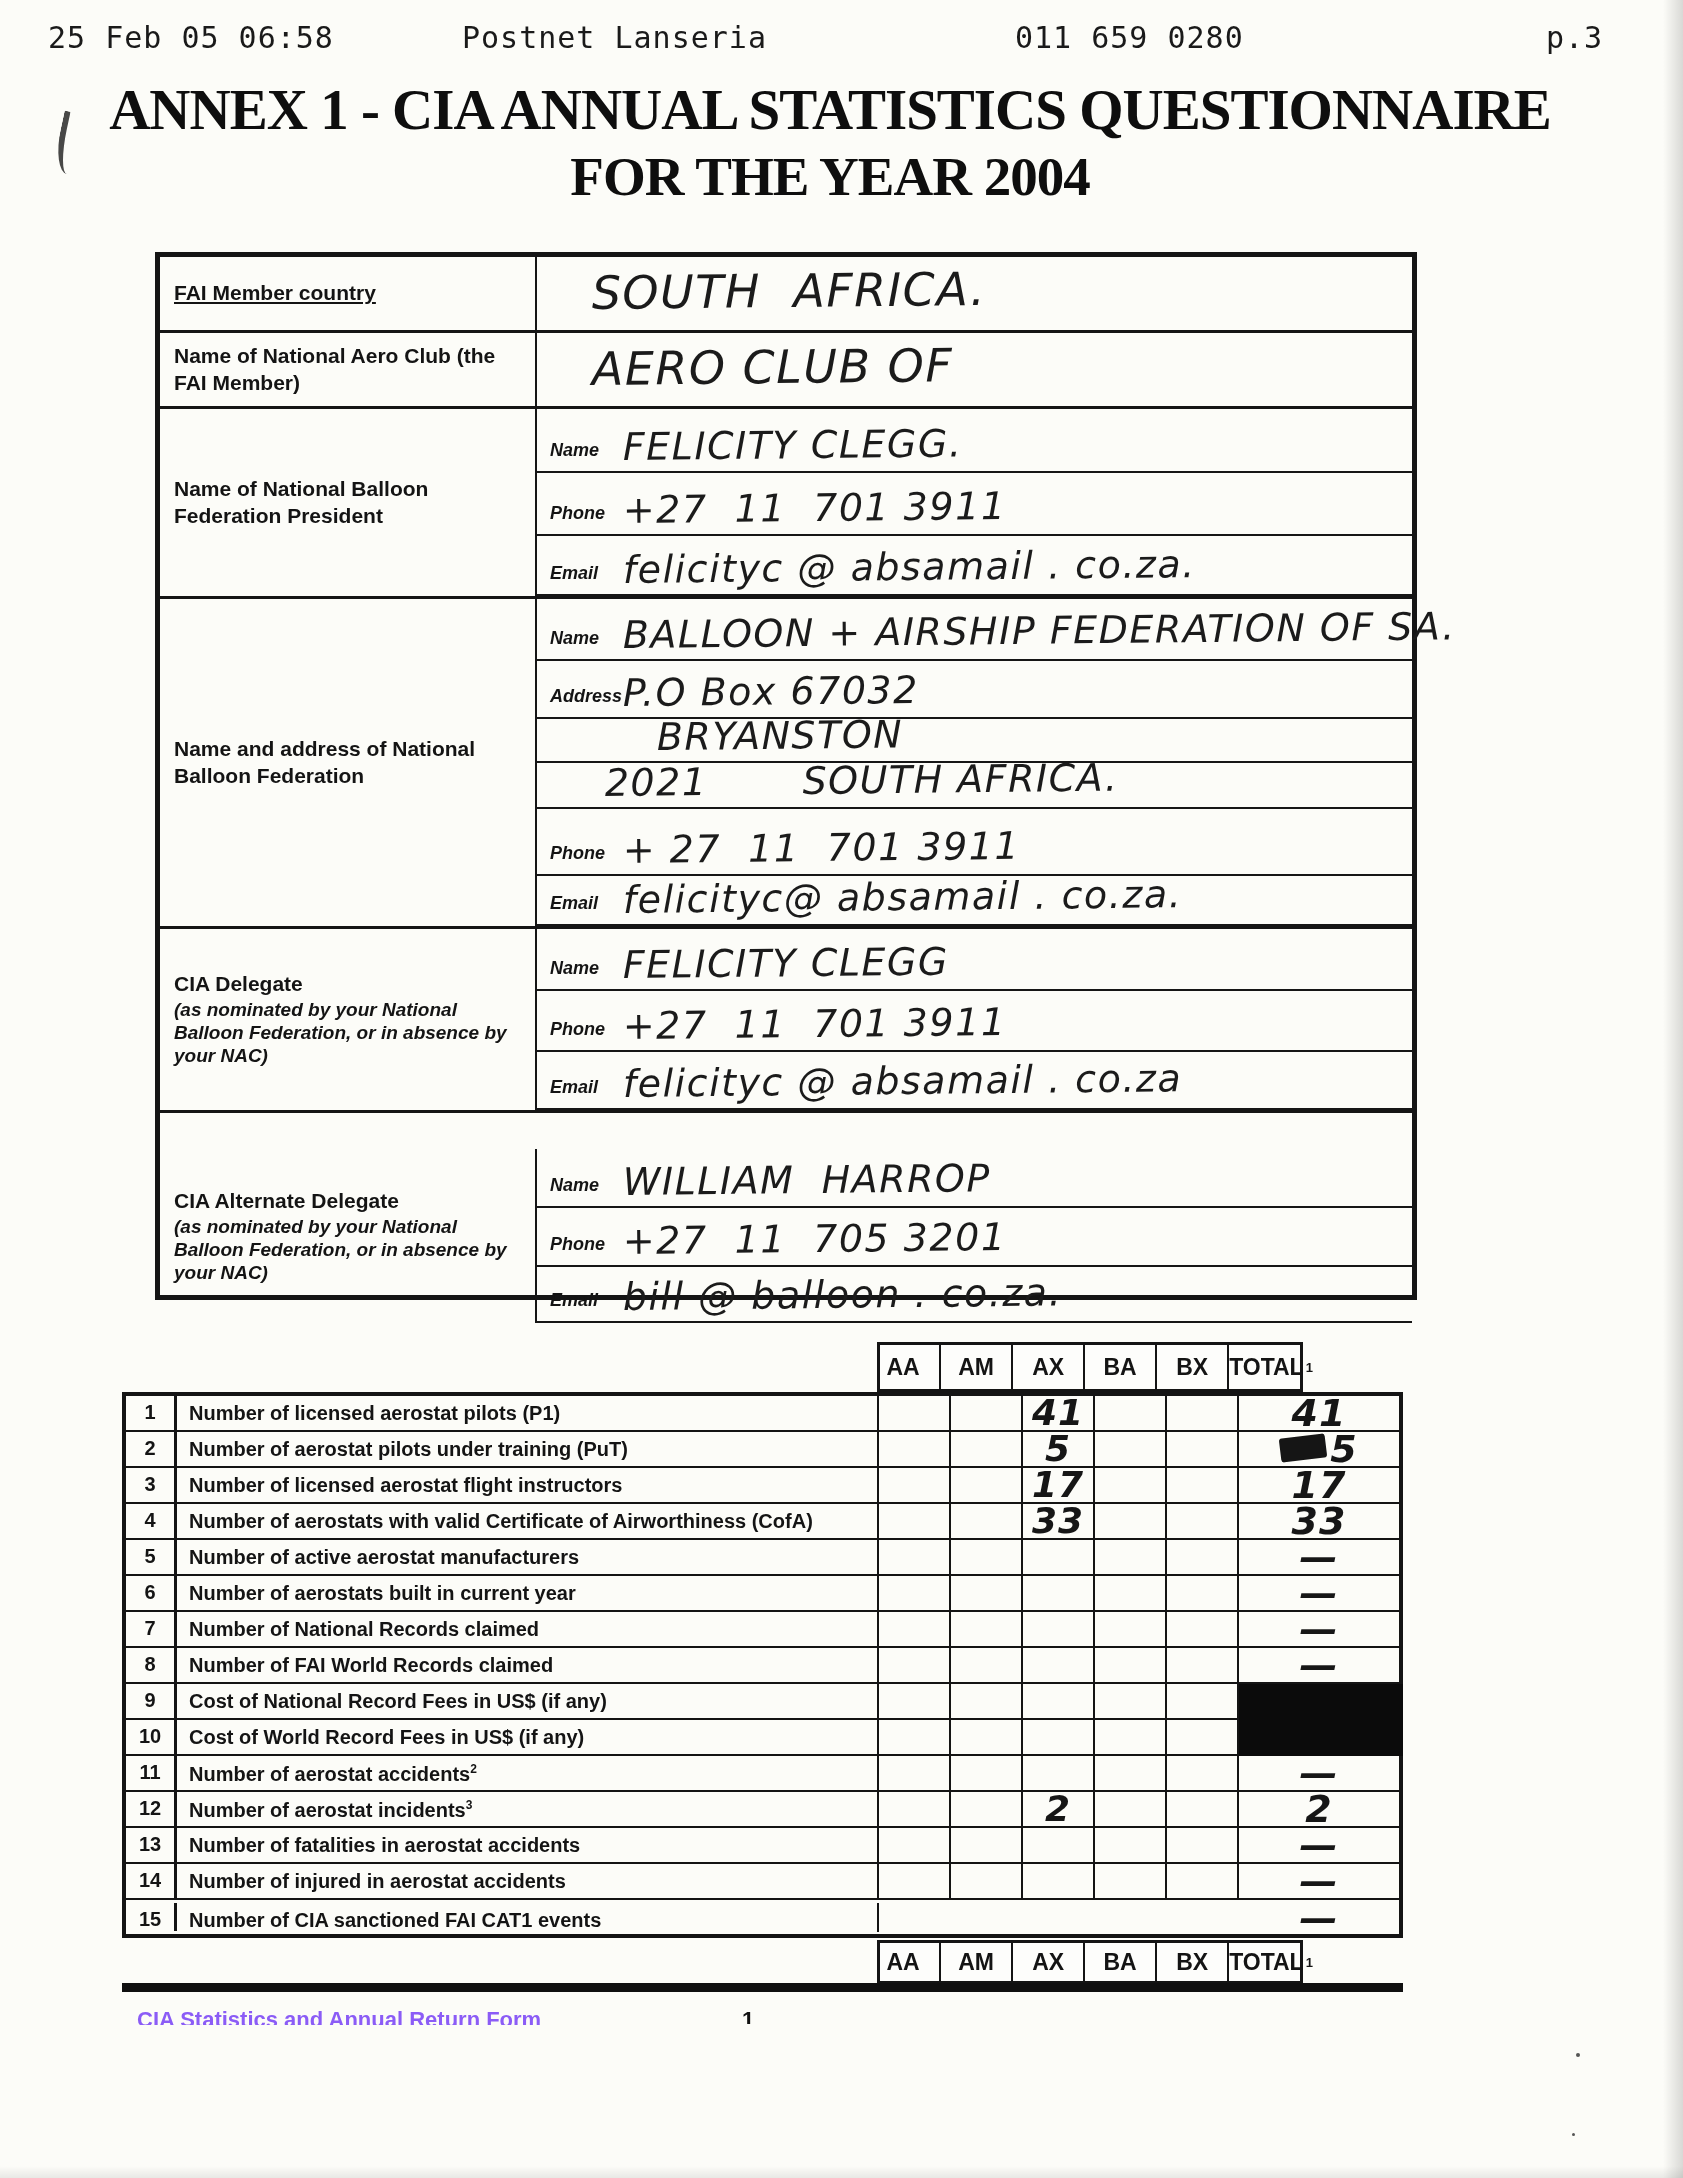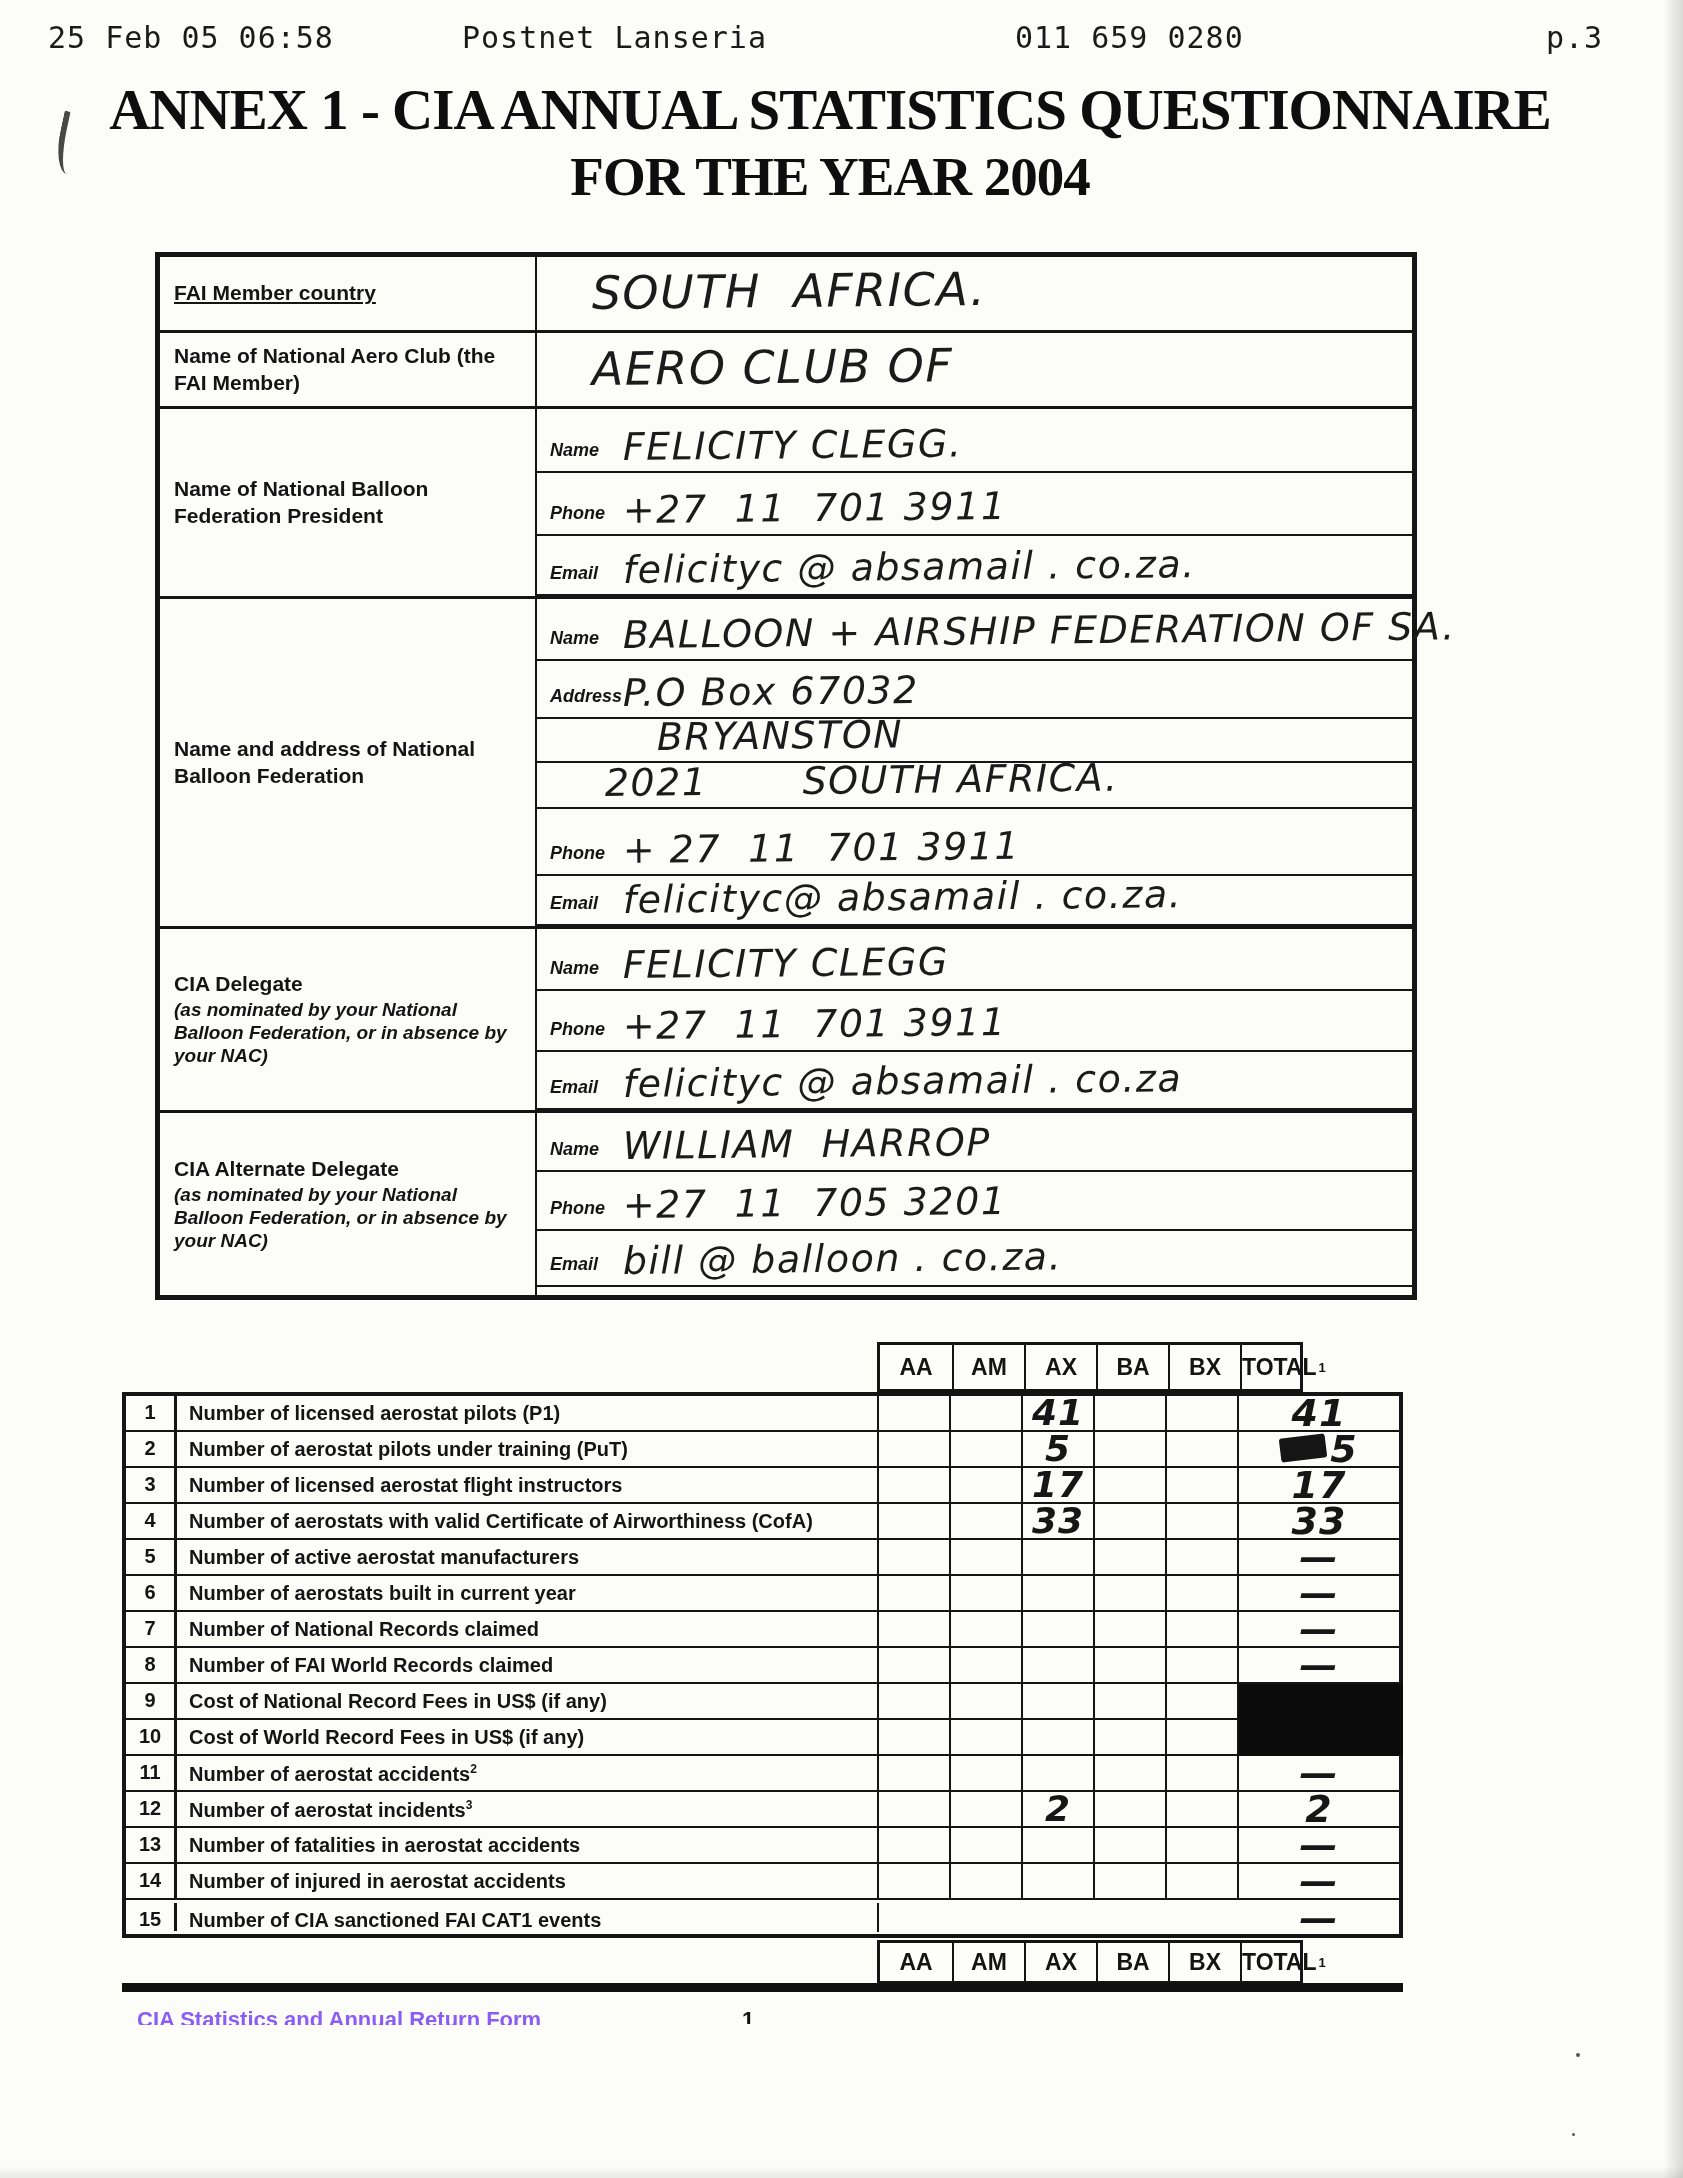--- a/index.html
+++ b/index.html
@@ -21,21 +21,21 @@
   
   .title-wrap{position:absolute;top:80px;left:25px;width:1610px;text-align:center;
               font-family:"Liberation Serif",serif;font-weight:bold;color:#0e0e0e;}
   .title-l1{font-size:57px;line-height:1.05;letter-spacing:-1px;}
   .title-l2{font-size:55px;line-height:1.05;margin-top:8px;letter-spacing:-1px;}
 
   
   .form-table{position:absolute;left:155px;top:252px;width:1262px;height:1048px;
               border:5px solid #151515;display:flex;flex-direction:column;box-sizing:border-box;}
   .frow{display:flex;border-bottom:3px solid #151515;box-sizing:border-box;flex:none;}
-  .frow:last-child{border-bottom:none;flex:1;}
+  .frow:last-child{border-bottom:none;flex:1;margin-top:36px;}
   .flabel{width:377px;flex:none;border-right:2px solid #151515;display:flex;flex-direction:column;
           justify-content:center;padding:6px 10px 6px 14px;box-sizing:border-box;}
   .flabel-text{font-weight:bold;font-size:21px;line-height:1.25;}
   .flabel-sub{font-weight:bold;font-style:italic;font-size:19px;line-height:1.2;margin-top:2px;}
   .u{text-decoration:underline;}
   .fvalue{flex:1;position:relative;min-width:0;}
   .fvalue.plain{display:flex;align-items:center;padding-left:55px;}
   .fields{display:flex;flex-direction:column;}
   .subrow{display:flex;align-items:flex-end;border-bottom:2px solid #161616;
           padding-bottom:3px;box-sizing:border-box;flex:none;}
@@ -44,21 +44,21 @@
   .hw{font-family:"DejaVu Sans",sans-serif;font-style:italic;letter-spacing:1.5px;
       font-size:38px;line-height:1.05;white-space:nowrap;transform:rotate(-0.6deg);
       transform-origin:left bottom;color:#1b1b1b;}
   .hw-lg{font-size:46px;}
   .pl120{padding-left:120px;}
   .pl68{padding-left:68px;}
 
   
   .stats{position:absolute;left:122px;top:1342px;width:1281px;height:655px;}
   .stats-header,.stats-footer{position:absolute;left:755px;width:426px;height:50px;
-      border:3px solid #141414;display:flex;box-sizing:border-box;background:#fdfdfb;}
+      border:3px solid #141414;display:flex;box-sizing:border-box;background:#fdfdfb;justify-content:center;}
   .stats-header{top:0;}
   .stats-footer{top:598px;height:44px;}
   .sh-cell{flex:0 0 72px;display:flex;align-items:center;justify-content:center;
            font-weight:bold;font-size:23px;box-sizing:border-box;}
   .sh-cell + .sh-cell{border-left:2px solid #141414;}
   .sh-cell.total{flex:1;}
   .sh-cell sup{font-size:13px;margin-left:2px;}
   .stats-body{position:absolute;left:0;top:50px;width:1281px;border:4px solid #141414;
               box-sizing:border-box;}
   .srow{display:flex;height:36px;box-sizing:border-box;border-bottom:2px solid #141414;}

